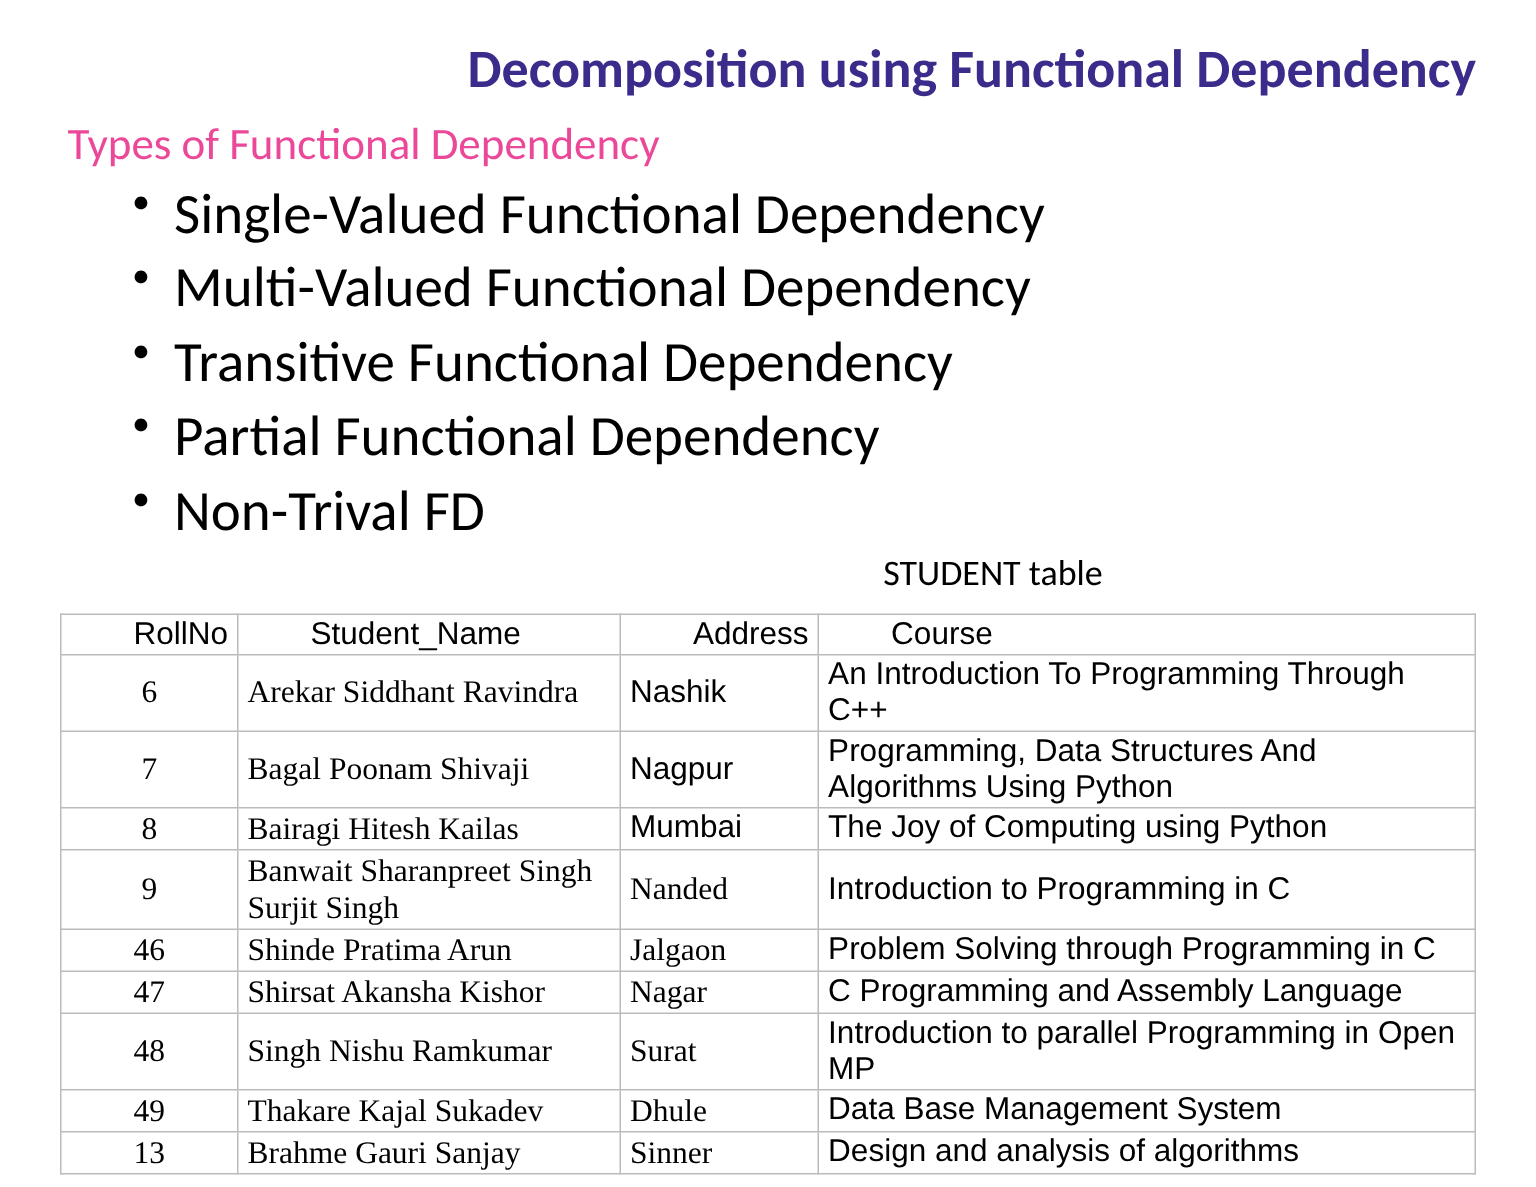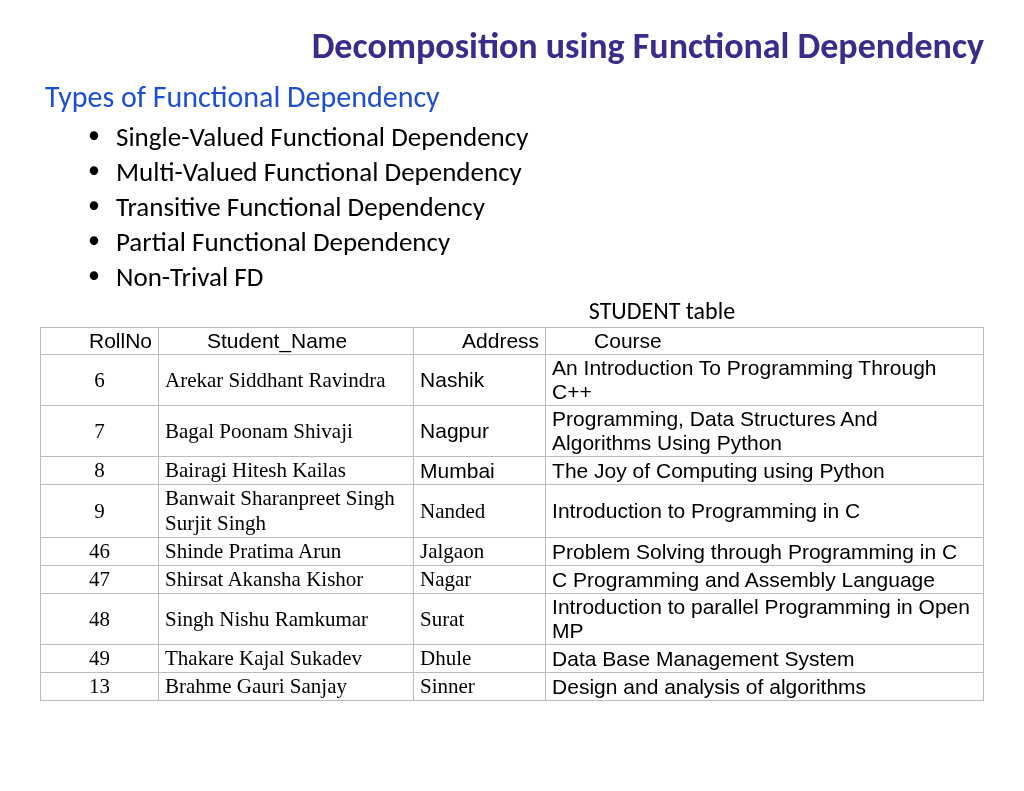--- a/index.html
+++ b/index.html
@@ -16,47 +16,47 @@
     }
     .title {
       color: #3b2b8a;
       font-size: 36px;
       font-weight: bold;
       text-align: right;
       margin-bottom: 10px;
     }
     .subtitle {
       font-size: 30px;
-      color: #1d4ed8;
+      color: #ec4899;
       margin-bottom: 4px;
       padding-left: 5px;
     }
     ul.types {
       list-style: none;
       padding-left: 48px;
     }
     ul.types li {
-      font-size: 27px;
+      font-size: 38px;
       color: #000;
       line-height: 1.3;
       position: relative;
       padding-left: 28px;
     }
     ul.types li::before {
       content: "•";
       position: absolute;
       left: 0;
       top: 0;
       font-size: 24px;
     }
     .table-title {
       text-align: center;
       font-size: 24px;
       margin-top: 2px;
-      margin-bottom: 2px;
+      margin-bottom: 12px;
       padding-left: 300px;
     }
     table {
       border-collapse: collapse;
       width: 100%;
       font-size: 21px;
     }
     table th, table td {
       border: 1px solid #bbb;
       padding: 1px 6px;

